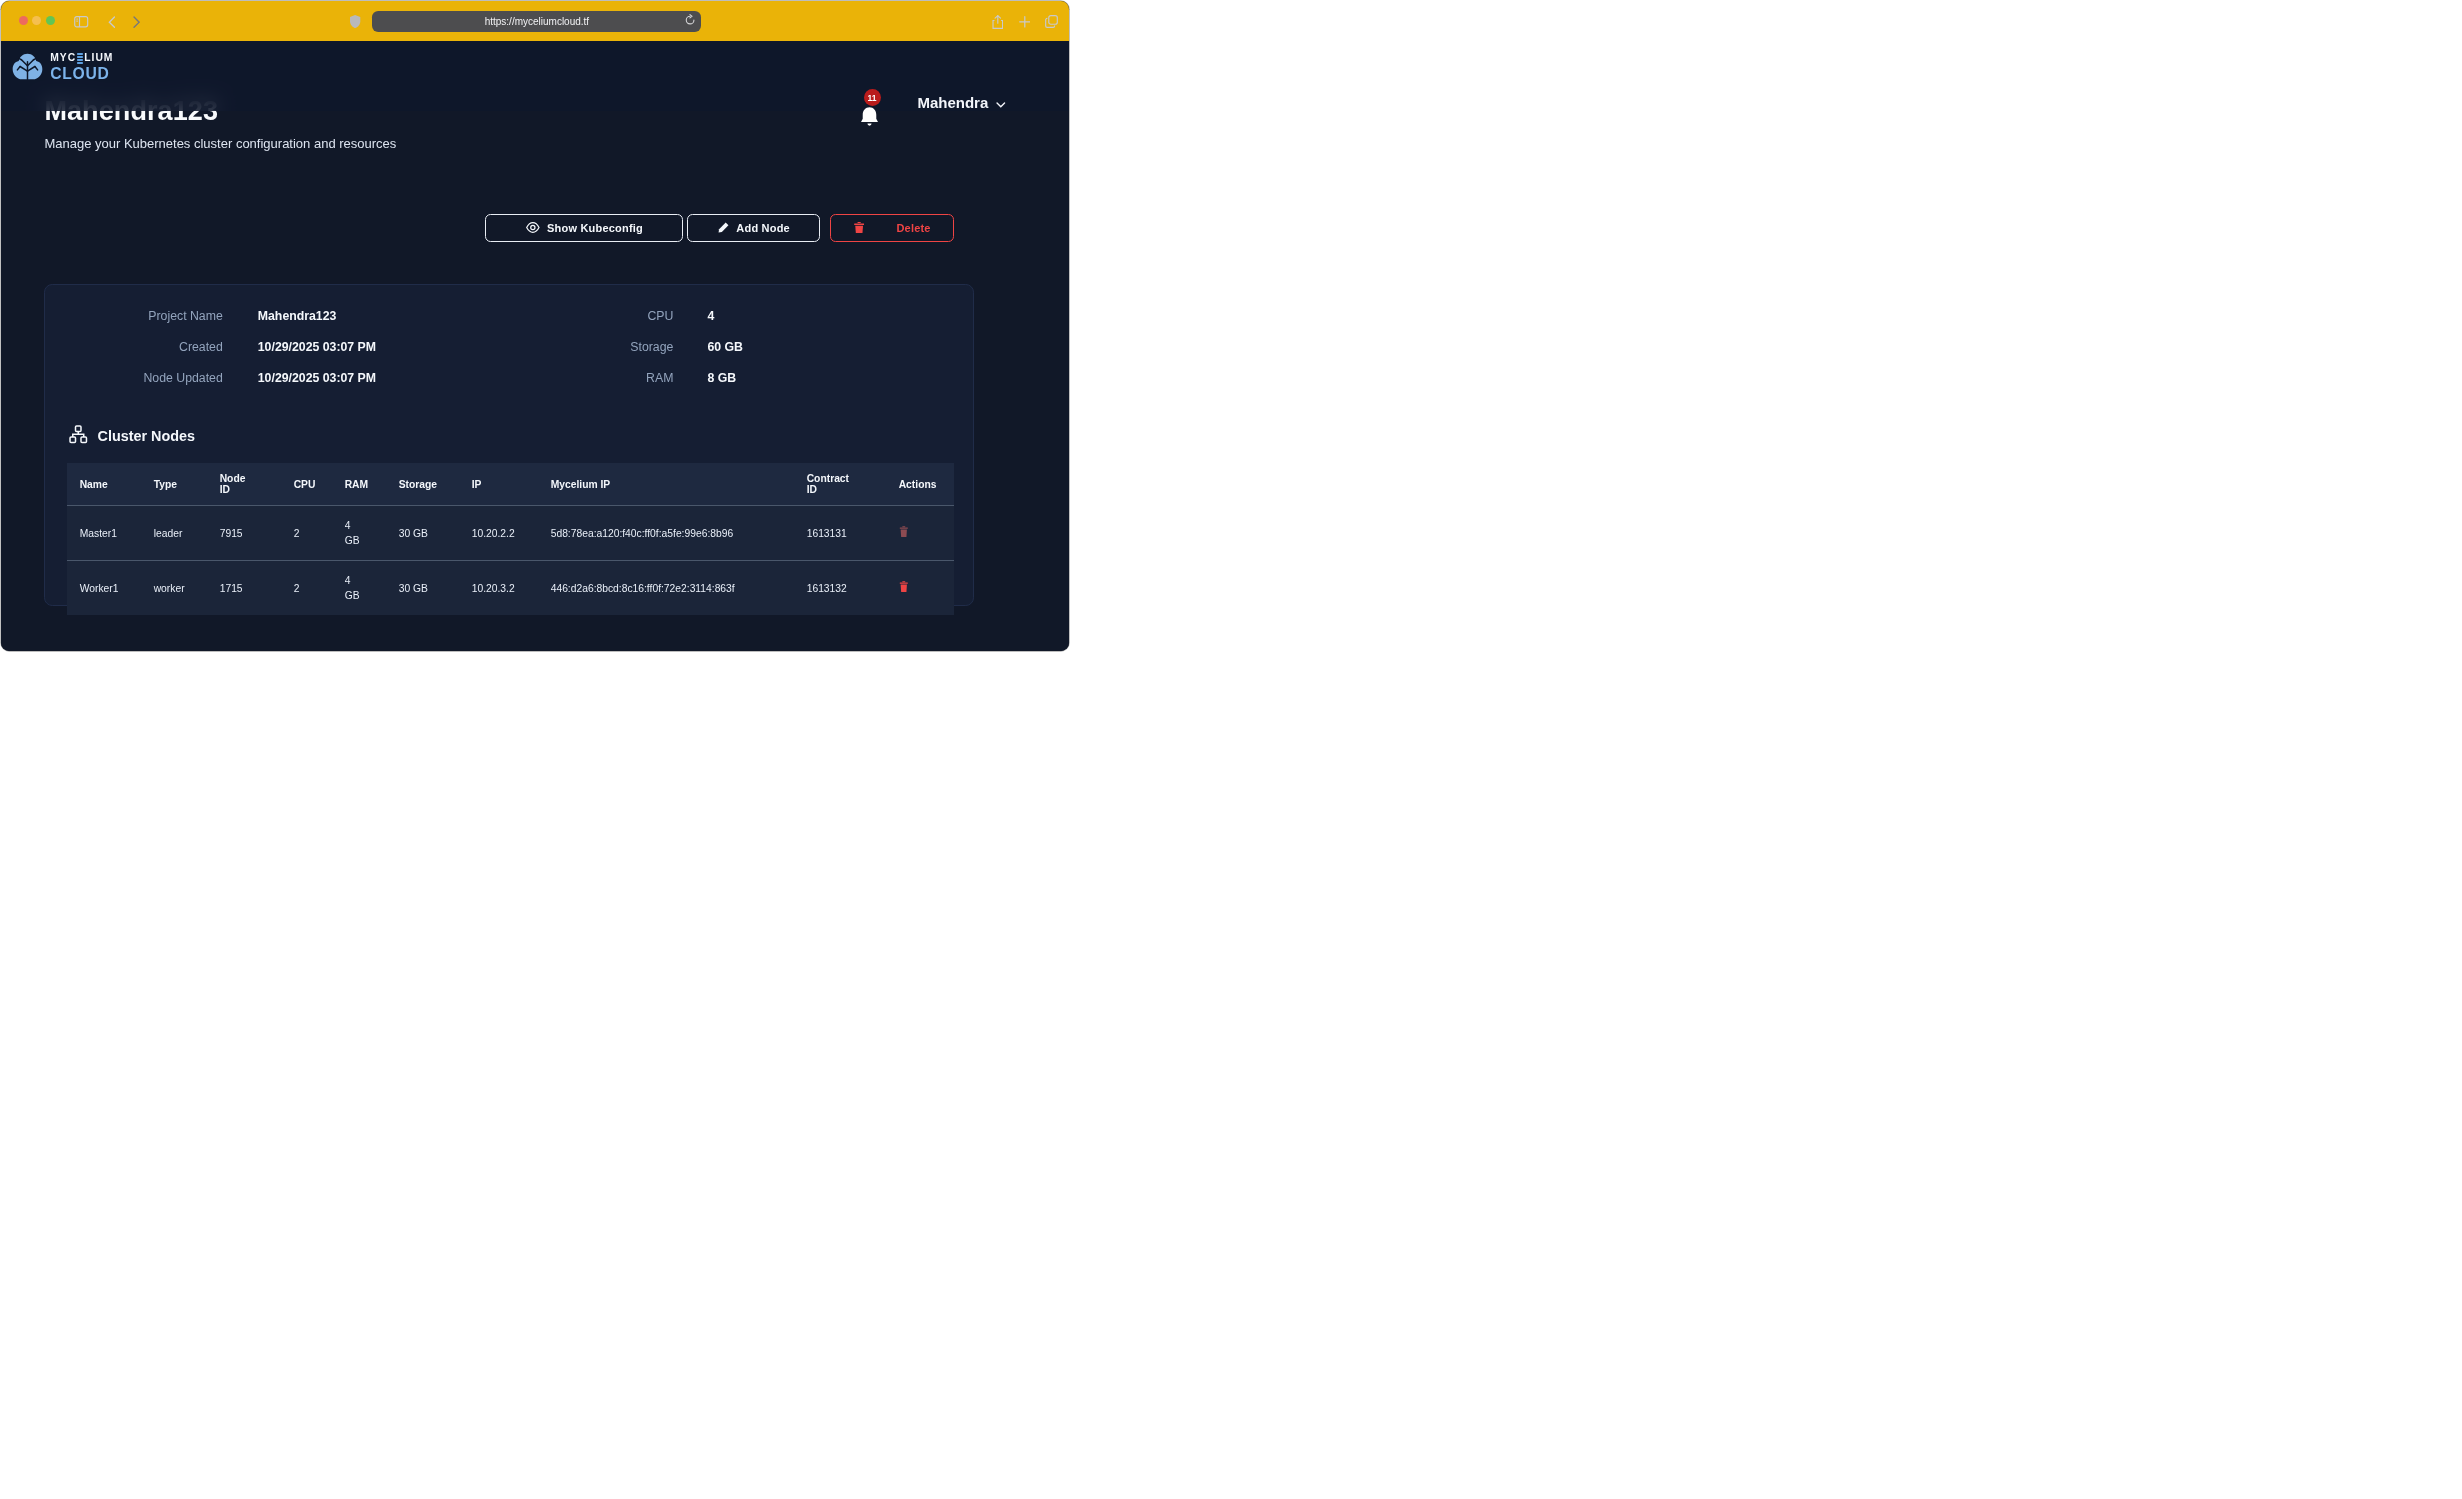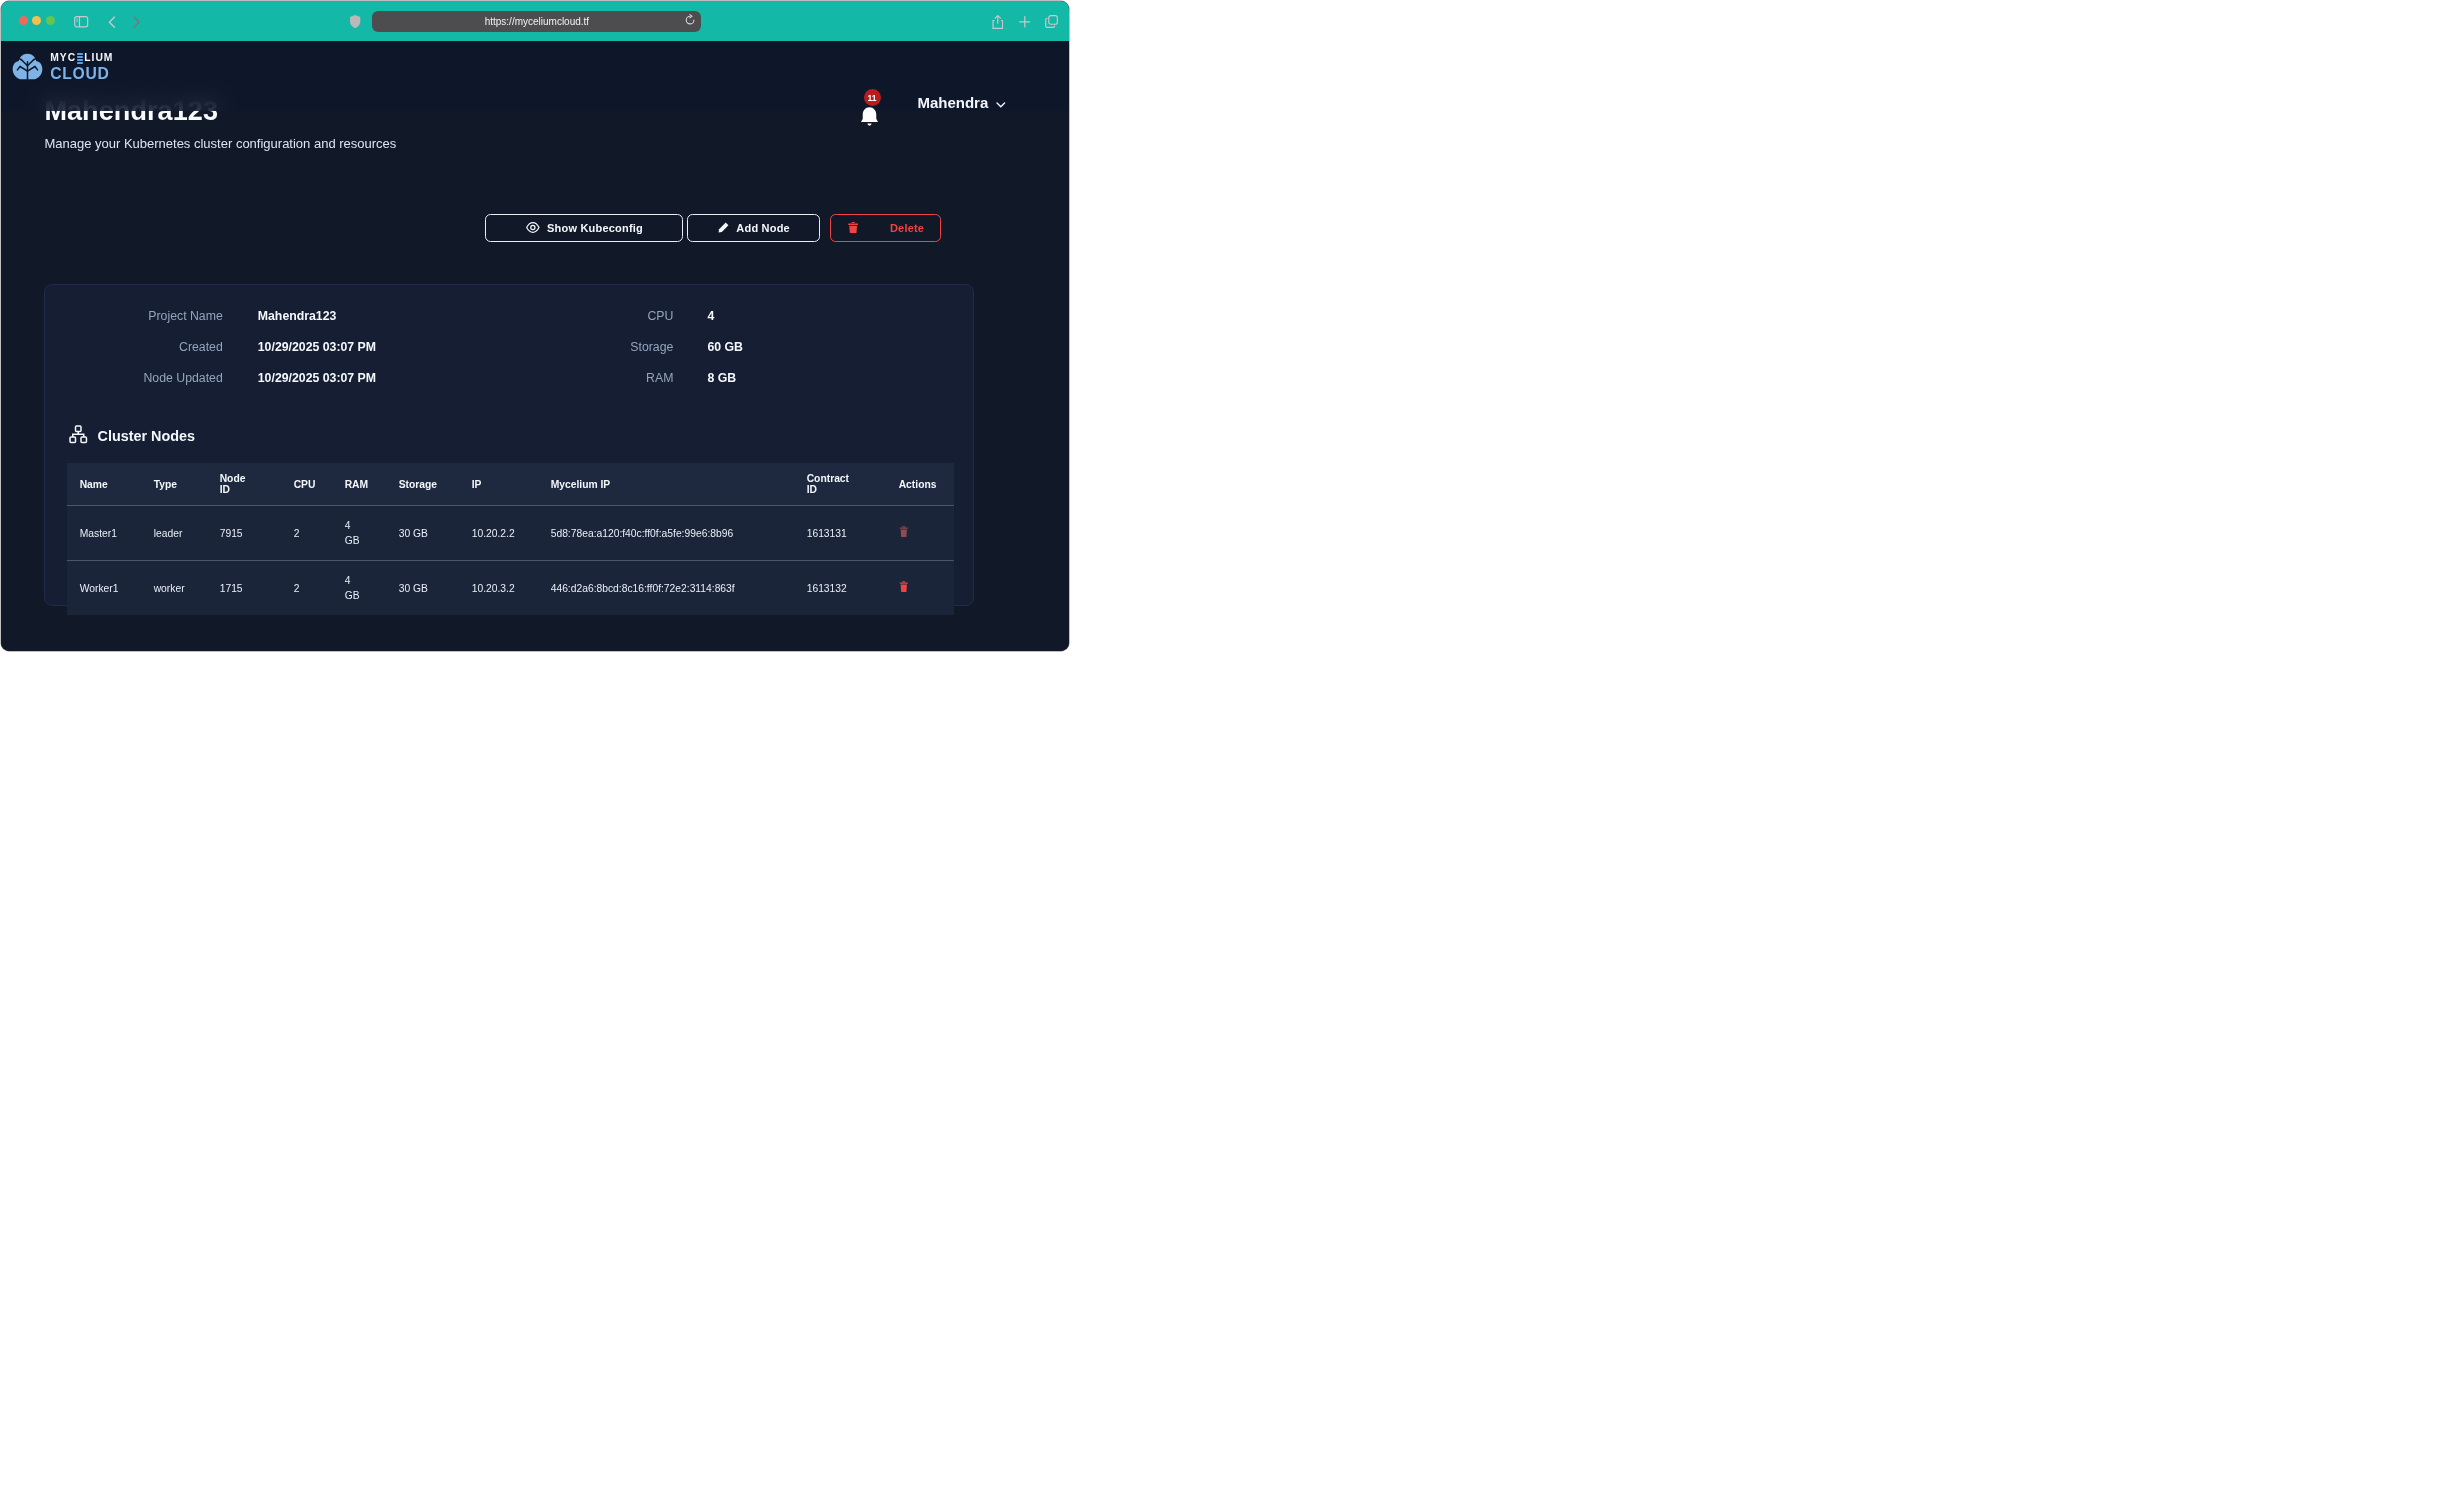--- a/index.html
+++ b/index.html
@@ -1,20 +1,20 @@
 <!DOCTYPE html>
 <html style="font-size:11px"><head>
 <meta charset="utf-8">
 <style>
   html,body { margin:0; padding:0; background:#ffffff; font-family:"Liberation Sans", sans-serif; }
   .stage { position:relative; width:1070px; height:652px; background:#ffffff; }
   .window { position:absolute; inset:1.4px; border-radius:8.2px; overflow:hidden; background:#111828; box-shadow:0 0 0 0.7px rgba(0,0,0,.35); }
 
   
-  .chrome { position:absolute; top:0; left:0; right:0; height:40px; background:#14b8a6; }
+  .chrome { position:absolute; top:0; left:0; right:0; height:40px; background:#eab308; }
   .traffic { position:absolute; top:15px; width:9px; height:9px; border-radius:50%; }
   .t-red    { left:18px;  background:#ed6a5e; }
   .t-yellow { left:31px;  background:#f5bf4f; }
   .t-green  { left:45px;  background:#62c554; }
   .chrome-ic { position:absolute; top:12.3px; width:16.4px; height:16.4px; display:flex; align-items:center; justify-content:center; color:#c9c9cb; }
   .chrome-ic svg { display:block; }
   .dim { color:#77777a; }
   .urlbar { position:absolute; left:371px; top:9.6px; width:329px; height:21px; background:#4d4d4f; border-radius:6.2px; display:flex; align-items:center; justify-content:center; }
   .urlbar .url { color:#f2f2f4; font-size:10px; }
   .urlbar .reload { position:absolute; right:6.2px; top:3.4px; color:#d6d6d8; }
@@ -41,21 +41,21 @@
   .hero-title { position:absolute; left:43px; top:55px; margin:0; color:#f8fafc; font-size:27px; font-weight:700; letter-spacing:0.1px; }
   .hero-sub { position:absolute; left:43px; top:95px; margin:0; color:#dde4f0; font-size:13px; font-weight:400; }
 
   .btn { position:absolute; top:173px; height:28px; box-sizing:border-box; border-radius:5.5px; background:transparent;
          display:flex; align-items:center; justify-content:center; gap:7.5px; font-family:"Liberation Sans",sans-serif;
          font-size:11px; font-weight:700; letter-spacing:0.2px; cursor:pointer; }
   .btn-light { border:1px solid #e9edf4; color:#f5f8fc; }
   .btn-danger { border:1px solid #ef4444; color:#ef4444; }
   .btn-kube { left:484px; width:198px; }
   .btn-add  { left:686px; width:133px; }
-  .btn-del  { left:829px; width:111px;gap:32px; }
+  .btn-del  { left:829px; width:124px;gap:32px; }
 
   .card { position:absolute; left:43px; top:243px; width:930px; height:322px; box-sizing:border-box; background:#151e33; border:0.7px solid #202c49; border-radius:8.2px; }
 
   .info-grid { position:absolute; left:16.4px; right:16.4px; top:15px; display:grid; grid-template-columns:1fr 1fr; }
   .info-col { display:grid; grid-auto-rows:31px; }
   .info-row { display:grid; grid-template-columns:161px 1fr; column-gap:35px; align-items:center; }
   .info-col.right .info-row { grid-template-columns:164px 1fr; column-gap:34px; }
   .info-label { color:#93a4bd; font-size:12.3px; text-align:right; }
   .info-value { color:#f5f8fc; font-size:12.3px; font-weight:600; }
 

